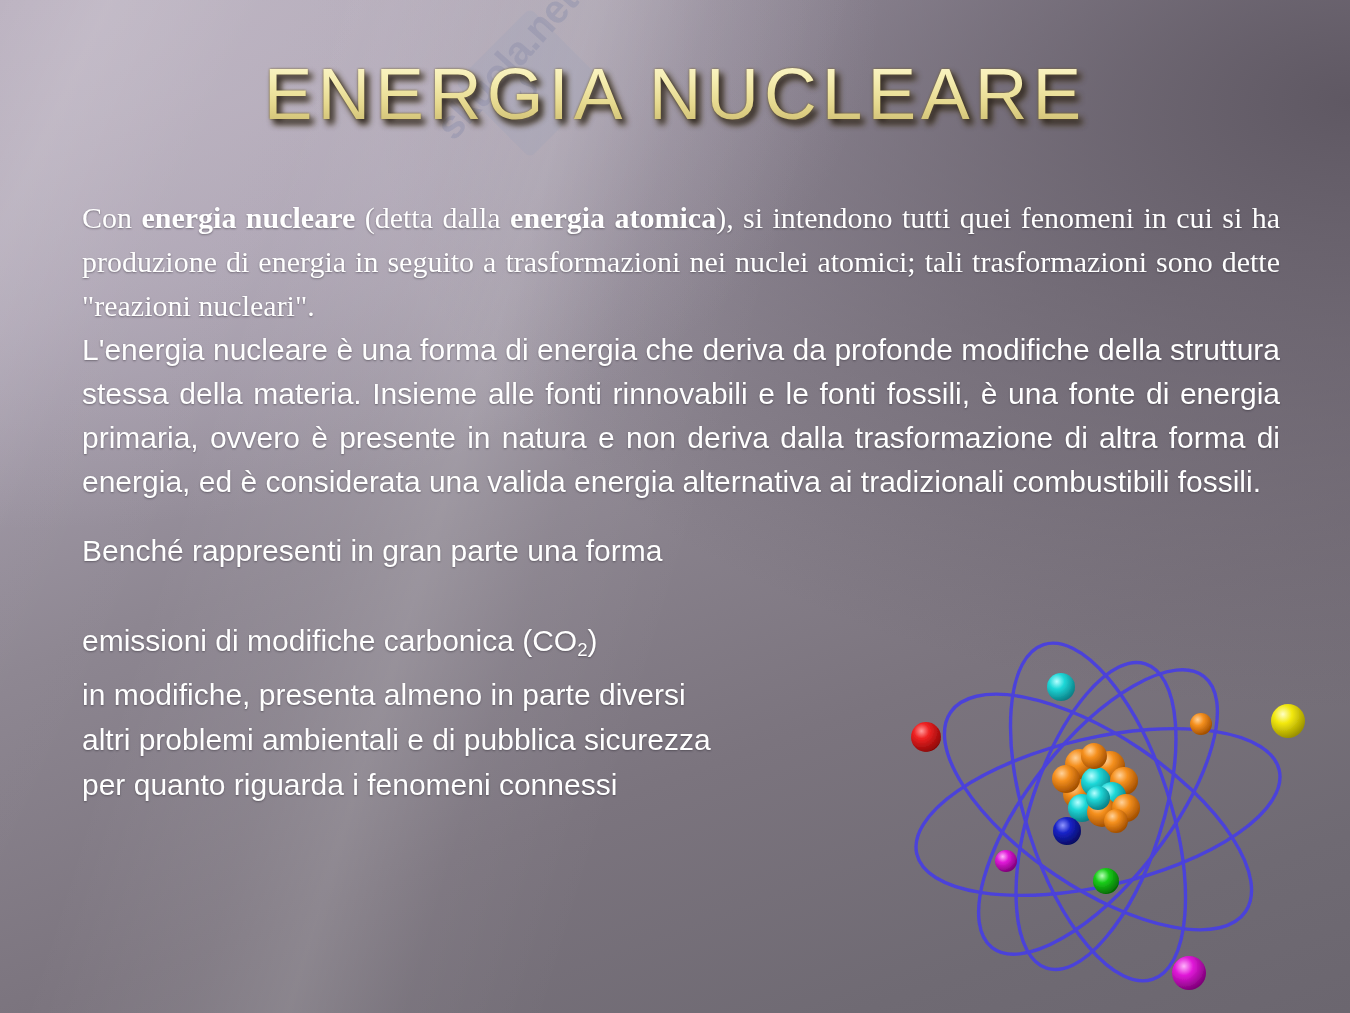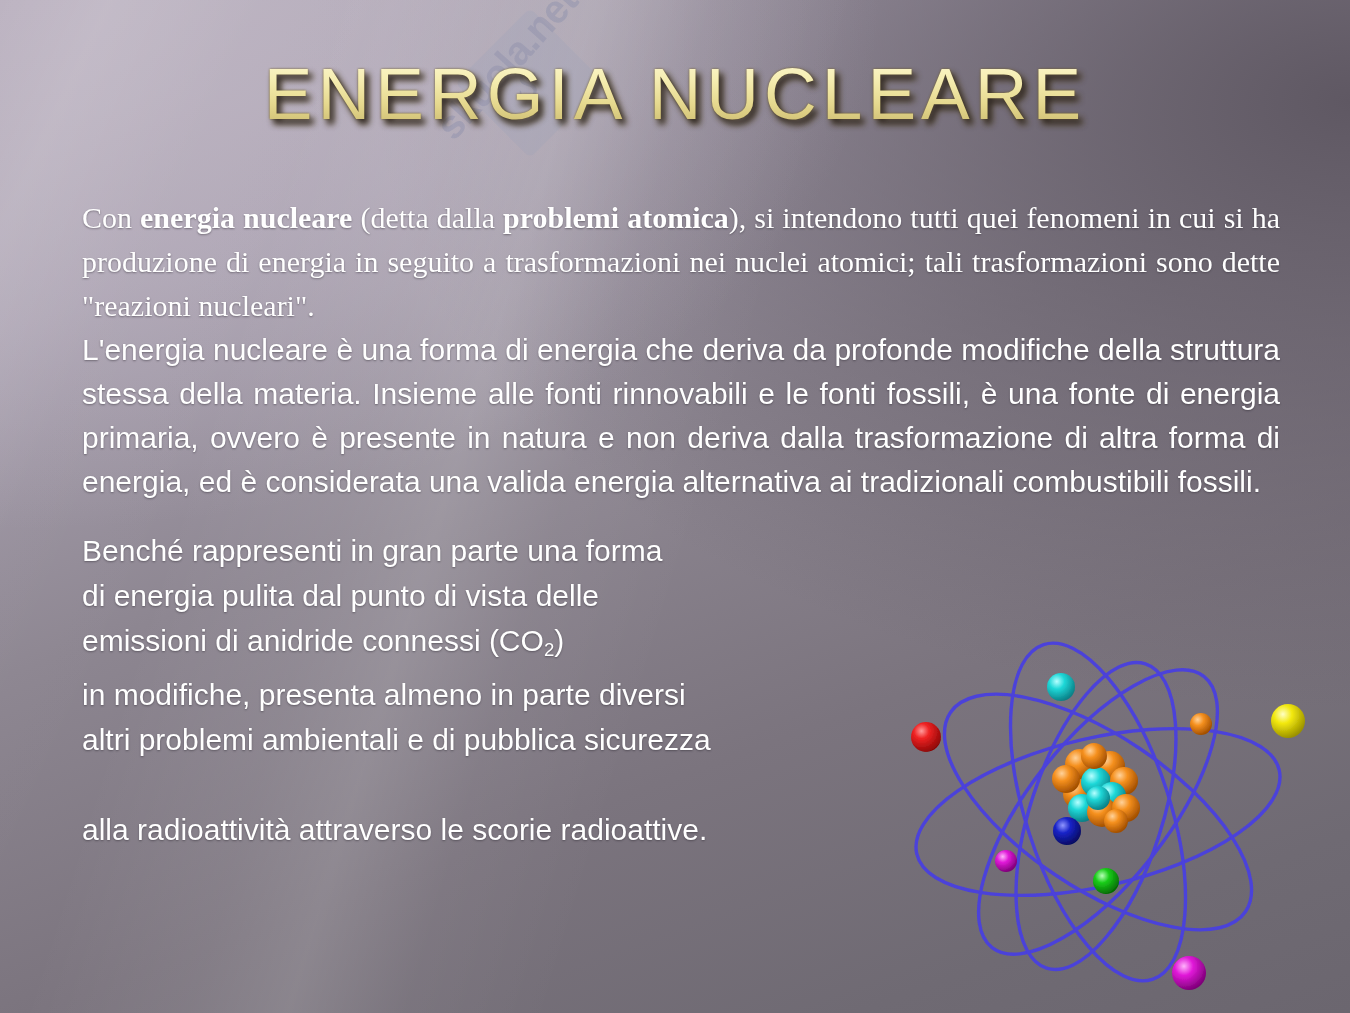--- a/index.html
+++ b/index.html
@@ -134,32 +134,31 @@
   <div id="watermark">
     <div id="wm-diamond"></div>
     <div id="wm-mark">S</div>
     <div id="wm-text">skuola.net</div>
   </div>
 
   <h1 id="title">ENERGIA NUCLEARE</h1>
 
   <div id="body-text">
 
-    <p class="para-justified"><span>Con </span><span class="bold">energia nucleare</span><span> (detta dalla </span><span class="bold">problemi atomica</span><span>), si intendono tutti quei fenomeni in cui si ha produzione di energia in seguito a trasformazioni nei nuclei atomici; tali trasformazioni sono dette "reazioni nucleari".</span></p>
+    <p class="para-justified"><span>Con </span><span class="bold">energia nucleare</span><span> (detta dalla </span><span class="bold">energia atomica</span><span>), si intendono tutti quei fenomeni in cui si ha produzione di energia in seguito a trasformazioni nei nuclei atomici; tali trasformazioni sono dette "reazioni nucleari".</span></p>
 
     <p class="para-justified">L'energia nucleare è una forma di energia che deriva da profonde modifiche della struttura stessa della materia. Insieme alle fonti rinnovabili e le fonti fossili, è una fonte di energia primaria, ovvero è presente in natura e non deriva dalla trasformazione di altra forma di energia, ed è considerata una valida energia alternativa ai tradizionali combustibili fossili.</p>
 
     <p class="para-left">
       <span>Benché rappresenti in gran parte una forma</span><br>
-      <span>di energia pulita dal punto di vista delle</span><br>
-      <span>emissioni di anidride connessi (CO</span><sub>2</sub><span>)</span><br>
+      <br>
+      <span>emissioni di modifiche carbonica (CO</span><sub>2</sub><span>)</span><br>
       <span>in modifiche, presenta almeno in parte diversi</span><br>
       <span>altri problemi ambientali e di pubblica sicurezza</span><br>
-      <br>
-      <span>alla radioattività attraverso le scorie radioattive.</span>
+      <span>per quanto riguarda i fenomeni connessi</span><br>
     </p>
 
   </div>
 
   <div id="atom">
     <svg viewBox="0 0 430 392" xmlns="http://www.w3.org/2000/svg">
       <defs>
         <radialGradient id="gRed" cx="35%" cy="30%" r="72%">
           <stop offset="0%" stop-color="#ff9b9b"></stop>
             <stop offset="35%" stop-color="#ef2323"></stop>

